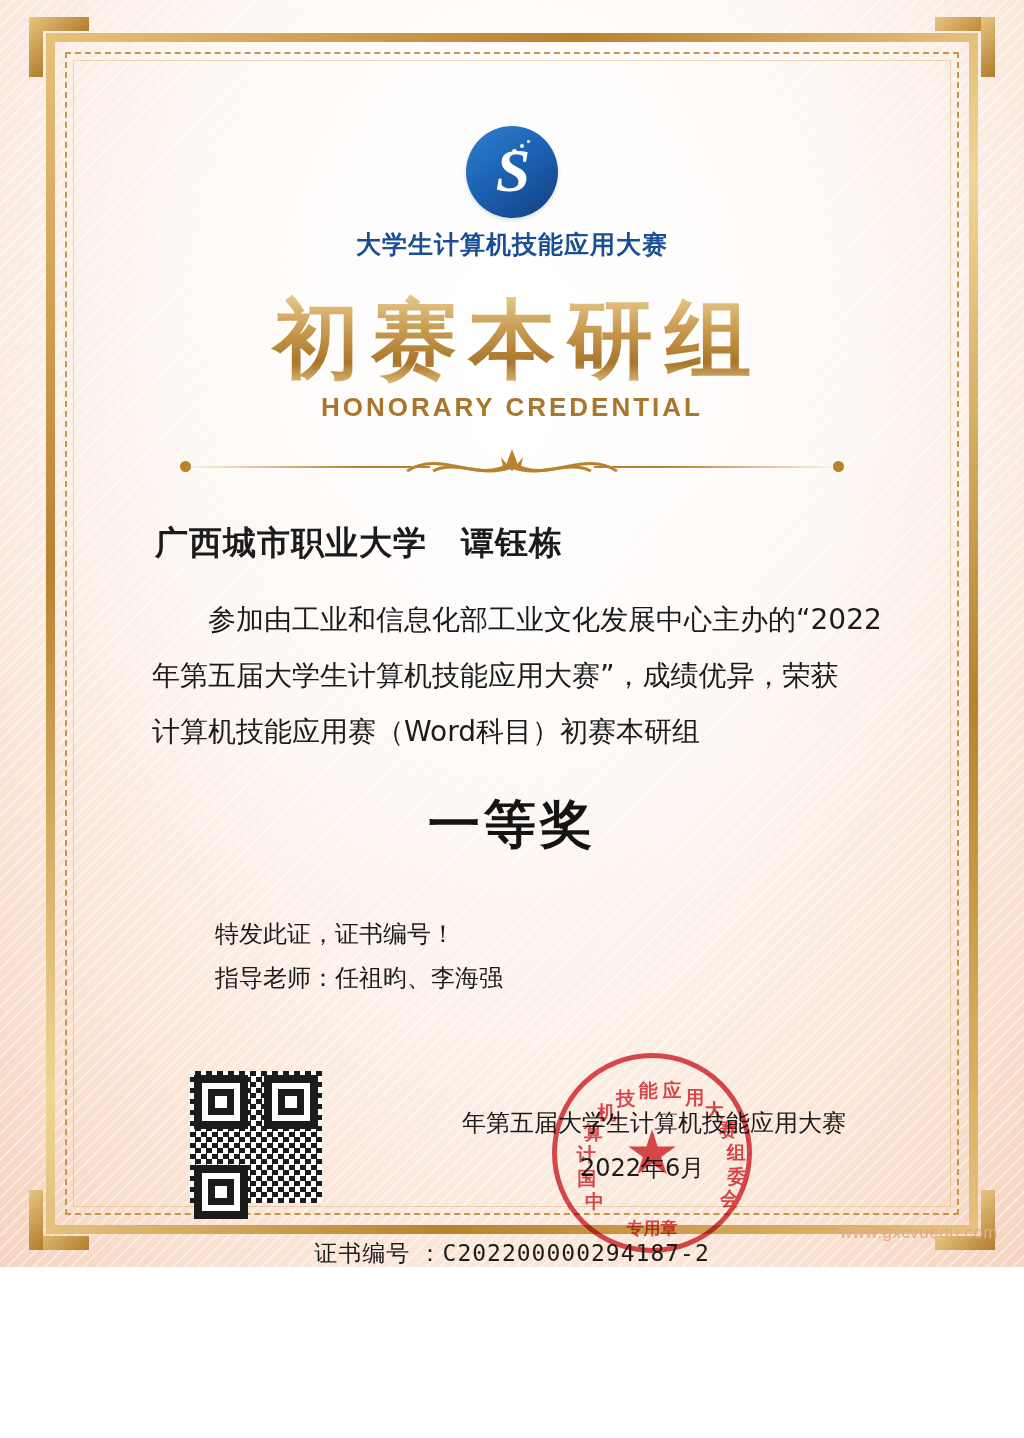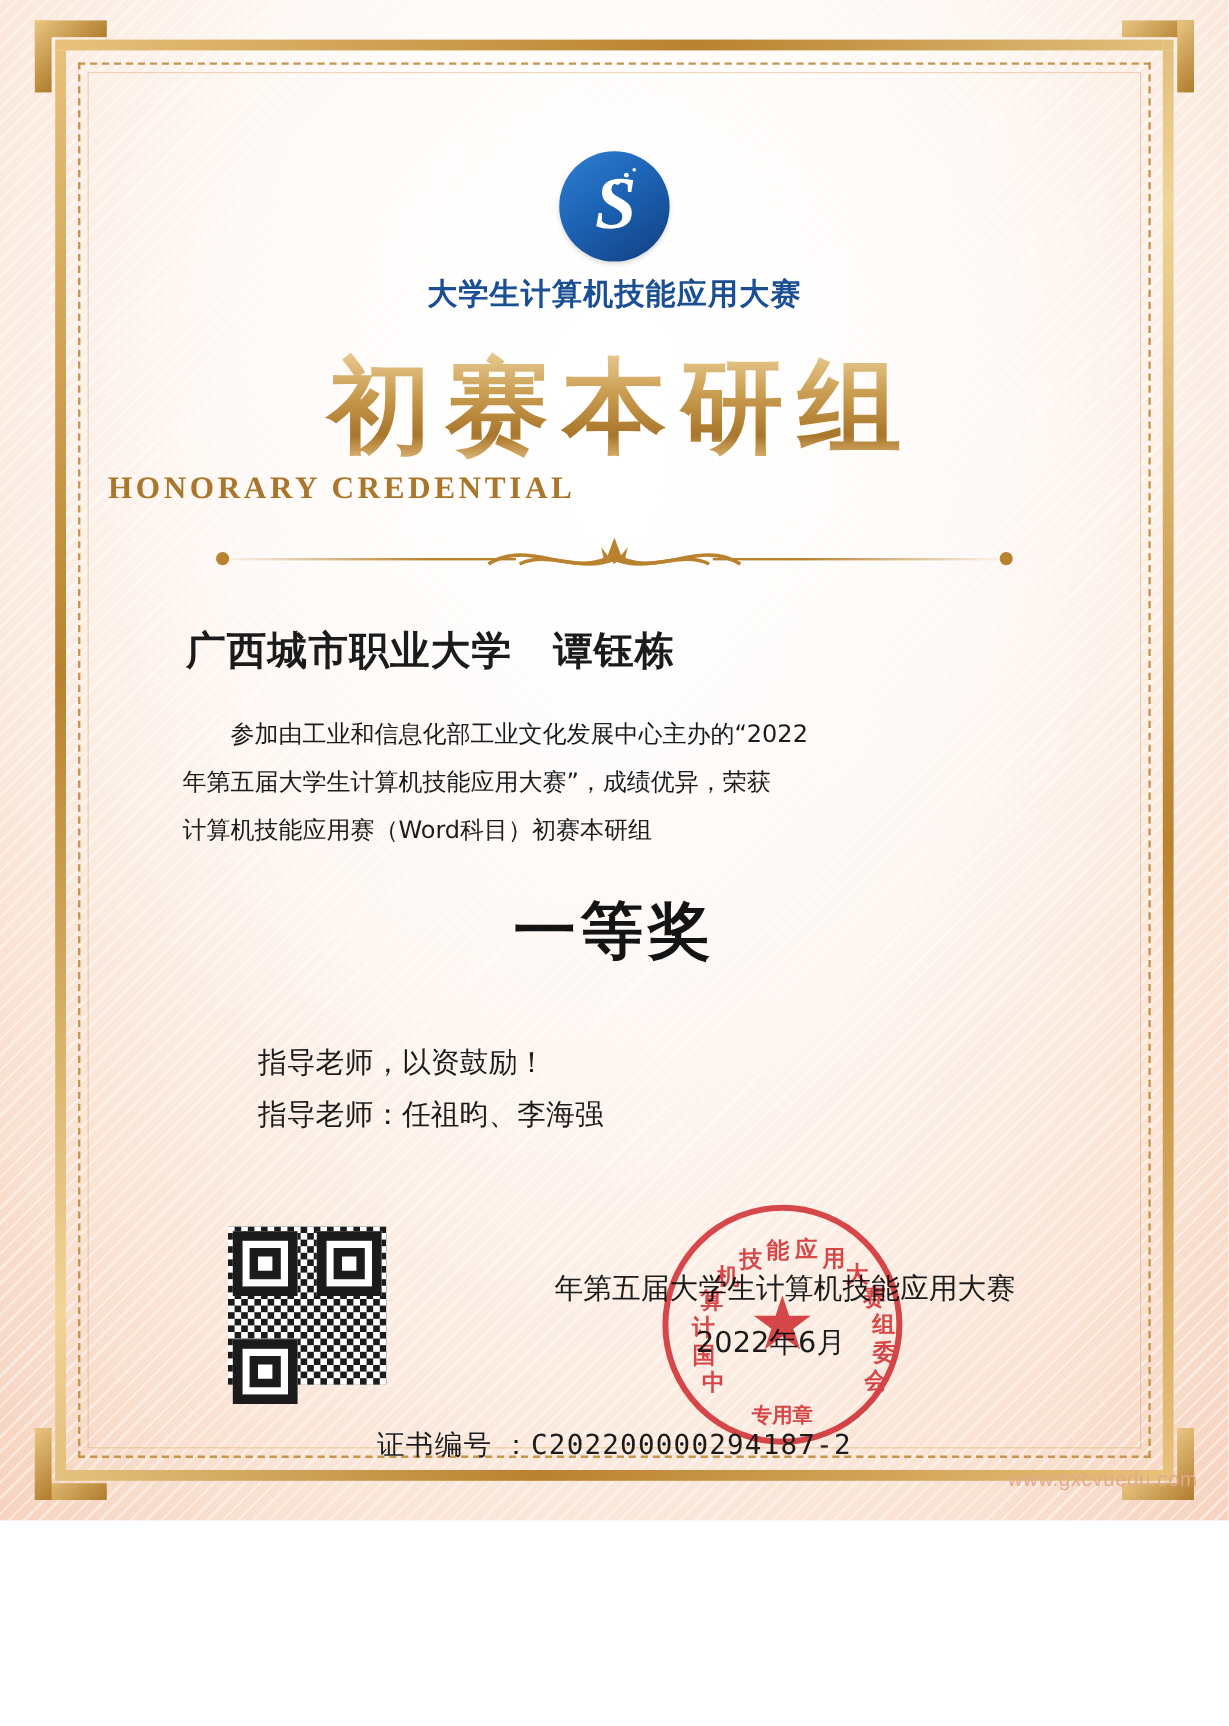--- a/index.html
+++ b/index.html
@@ -147,21 +147,22 @@
     text-indent: 12px;
     background: linear-gradient(180deg,#e9cb92 0%, #c79a4e 40%, #a9762b 75%, #e2bd7d 100%);
     -webkit-background-clip: text;
     background-clip: text;
     color: #bb8c3e;
     -webkit-text-fill-color: transparent;
     line-height: 1.08;
   }
   .cert-subtitle {
     margin-top: 6px;
-    font-family: Liberation Serif, serif;
+    text-align: center;
+    font-family: Liberation Sans, sans-serif;
     font-weight: bold;
     font-size: 26px;
     letter-spacing: 3px;
     color: #a9762b;
   }
 
   
   .divider {
     position: relative;
     margin: 22px auto 0;
@@ -203,21 +204,21 @@
     font-weight: bold;
     font-size: 33px;
     color: #1b1b1b;
     letter-spacing: 1px;
   }
 
   .body-text {
     margin-top: 26px;
     padding: 0 20px 0 62px;
     font-family: "DejaVu Sans", sans-serif;
-    font-size: 20px;
+    font-size: 28px;
     line-height: 2.0;
     color: #1b1b1b;
     text-align: justify;
   }
   .body-text .indent { display: inline-block; width: 2em; }
 
   .award {
     margin-top: 30px;
     text-align: center;
     font-family: "DejaVu Sans", sans-serif;
@@ -423,21 +424,21 @@
 
     <div class="body-text">
       <div><span class="indent"></span><span>参加由工业和信息化部工业文化发展中心主办的“2022</span></div>
       <div>年第五届大学生计算机技能应用大赛”，成绩优异，荣获</div>
       <div>计算机技能应用赛（Word科目）初赛本研组</div>
     </div>
 
     <div class="award">一等奖</div>
 
     <div class="notes">
-      <div>指导老师，以资鼓励！</div>
+      <div>特发此证，证书编号！</div>
       <div>指导老师：任祖昀、李海强</div>
     </div>
 
     <div class="footer">
       <div class="qr"></div>
       <div class="qr-bl"></div>
 
       <div class="signature">
         <div>年第五届大学生计算机技能应用大赛</div>
         <div class="sig-date">2022年6月</div>

